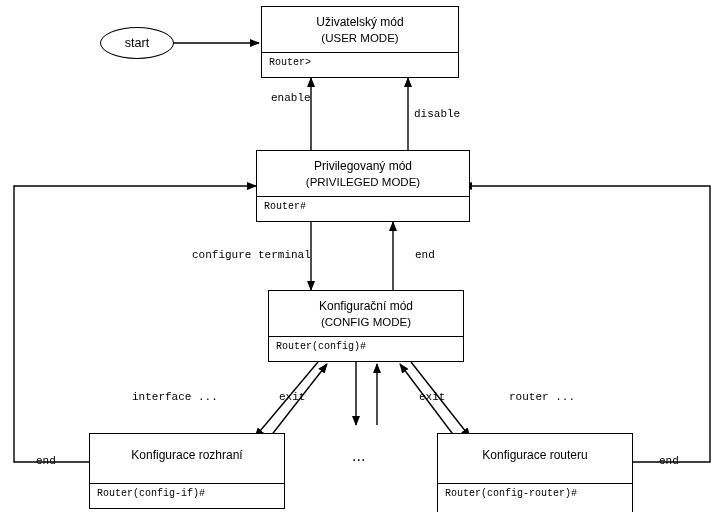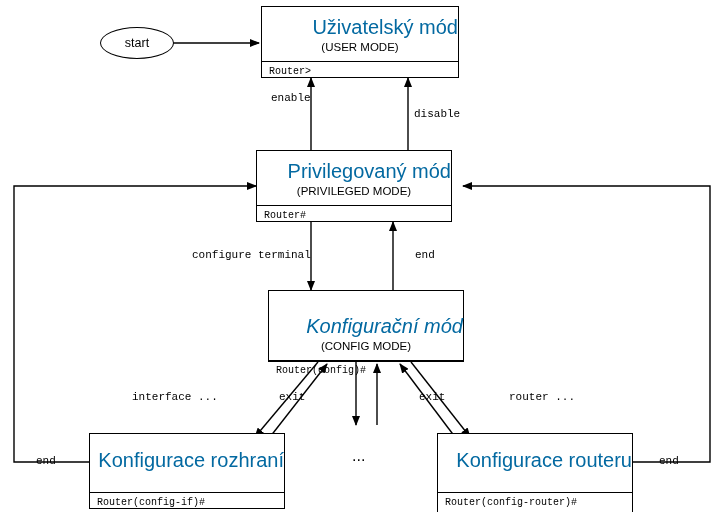--- a/index.html
+++ b/index.html
@@ -22,23 +22,23 @@
     width: 724px;
     height: 512px;
   }
   .node {
     position: absolute;
     box-sizing: border-box;
     border: 1px solid #000000;
     background: #ffffff;
   }
   .node .title {
-    text-align: right;
-    font-size: 20px;
-    color: #0369a1;
+    text-align: center;
+    font-size: 12px;
+    color: #000000;
     line-height: 1.1;
   }
   .node .subtitle {
     text-align: center;
     font-size: 11.5px;
     color: #000000;
     line-height: 1.1;
     margin-top: 3px;
   }
   .node .prompt {
@@ -120,29 +120,29 @@
     <span>start</span>
   </div>
 
   <div class="node" style="left:261px; top:6px; width:198px; height:72px;">
     <div class="title" style="margin-top:9px;">Uživatelský mód</div>
     <div class="subtitle">(USER MODE)</div>
     <div class="sep" style="margin-top:7px;"></div>
     <div class="prompt" style="margin-top:4px;">Router&gt;</div>
   </div>
 
-  <div class="node" style="left:256px; top:150px; width:196px; height:72px;">
+  <div class="node" style="left:256px; top:150px; width:214px; height:72px;">
     <div class="title" style="margin-top:9px;">Privilegovaný mód</div>
     <div class="subtitle">(PRIVILEGED MODE)</div>
     <div class="sep" style="margin-top:7px;"></div>
     <div class="prompt" style="margin-top:4px;">Router#</div>
   </div>
 
   <div class="node" style="left:268px; top:290px; width:196px; height:72px;">
-    <div class="title" style="margin-top:24px;font-style:italic;">Konfigurační mód</div>
+    <div class="title" style="margin-top:9px;">Konfigurační mód</div>
     <div class="subtitle">(CONFIG MODE)</div>
     <div class="sep" style="margin-top:7px;"></div>
     <div class="prompt" style="margin-top:4px;">Router(config)#</div>
   </div>
 
   <div class="node" style="left:89px; top:433px; width:196px; height:76px;">
     <div class="title" style="margin-top:15px;">Konfigurace rozhraní</div>
     <div class="sep" style="margin-top:21px;"></div>
     <div class="prompt" style="margin-top:4px;">Router(config-if)#</div>
   </div>

